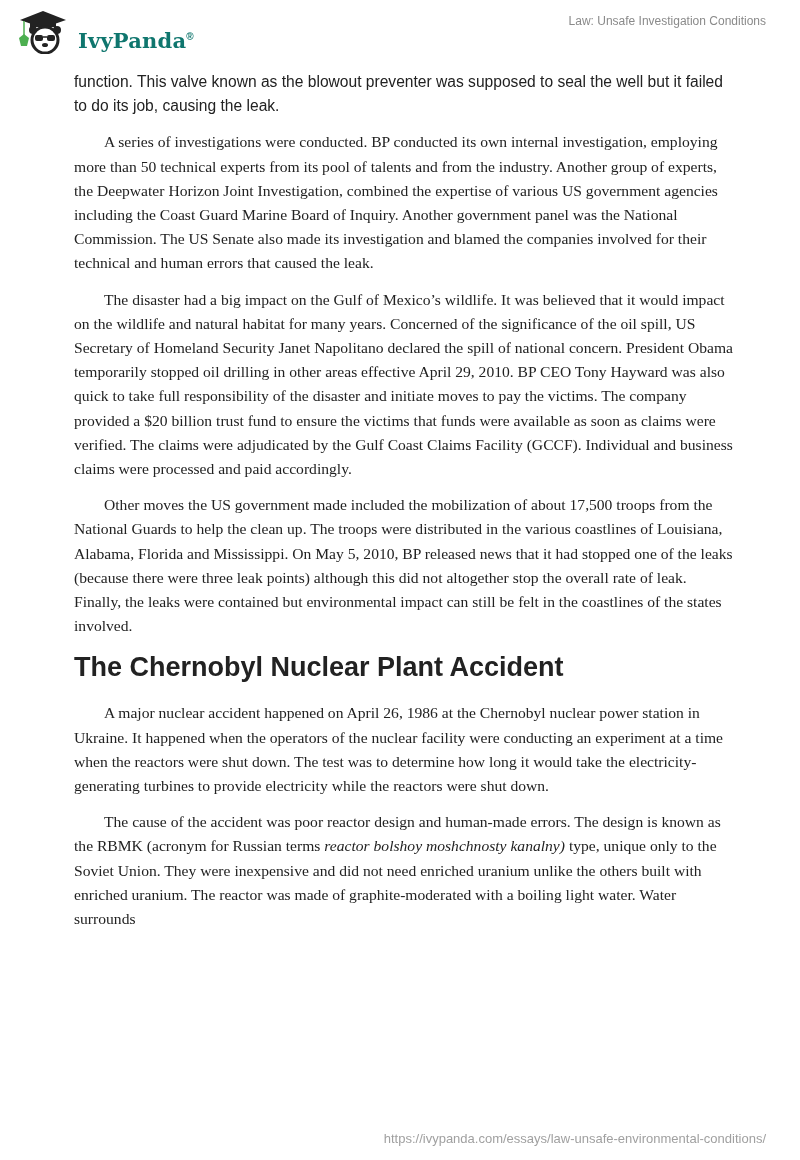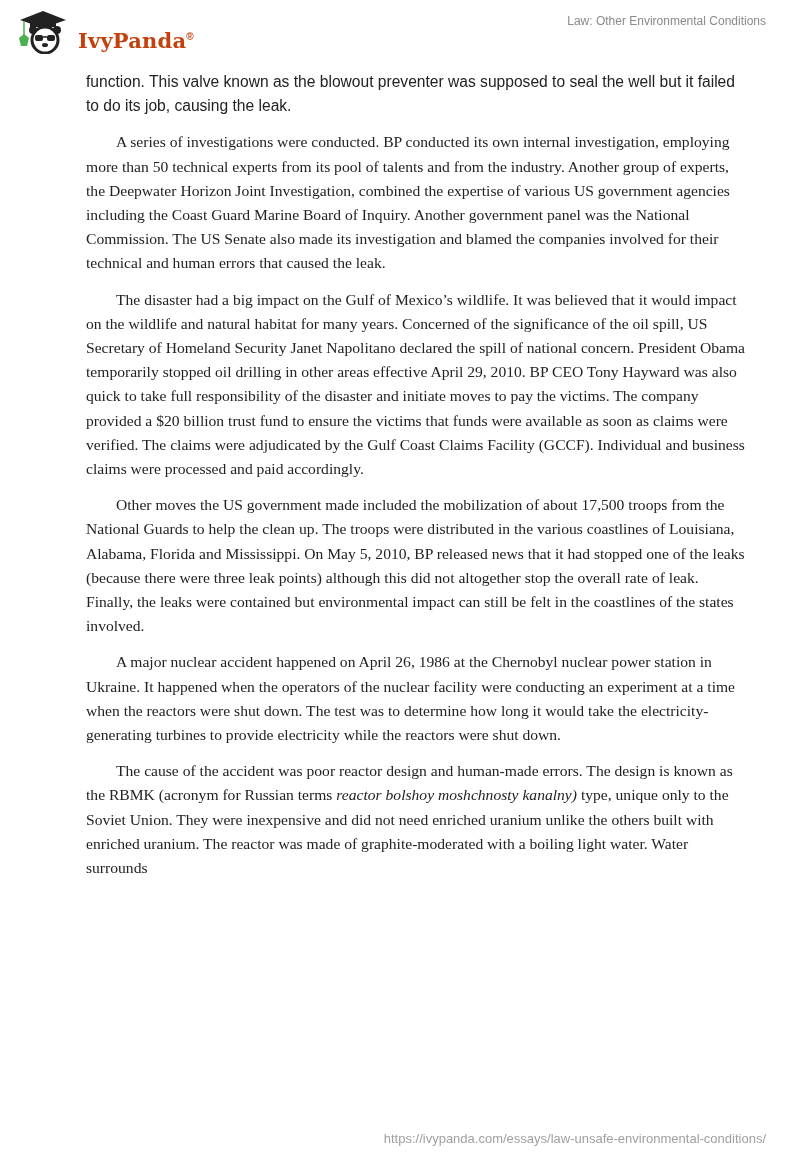--- a/index.html
+++ b/index.html
@@ -1,23 +1,23 @@
 <!DOCTYPE html>
 <html><head>
 <meta charset="utf-8">
 <style>
   html, body { margin: 0; padding: 0; background: #ffffff; }
   body { width: 800px; height: 1160px; position: relative; overflow: hidden;
          font-family: "Liberation Sans", sans-serif; color: #222222; }
   .header { position: absolute; left: 0; top: 0; width: 800px; height: 60px; }
   .logo { position: absolute; left: 16px; top: 8px; display: flex; align-items: center; }
-  .logo-text { font-family: "DejaVu Serif", serif; font-weight: bold; font-size: 21px; color: #c2410c; margin-left: 8px; letter-spacing: 0.2px; margin-top: 18px; }
+  .logo-text { font-family: "DejaVu Serif", serif; font-weight: bold; font-size: 21px; color: #0f766e; margin-left: 8px; letter-spacing: 0.2px; margin-top: 18px; }
   .logo-text sup { font-size: 10px; font-family: "Liberation Sans", sans-serif; }
   .doc-title { position: absolute; right: 34px; top: 14px; font-size: 12px; color: #8a8a8a; }
-  .content { position: absolute; left: 86px; top: 70px; width: 660px; }
+  .content { position: absolute; left: 74px; top: 70px; width: 660px; }
   p { margin: 0 0 12px 0; font-size: 15.6px; line-height: 24.2px; color: #222; }
   p.indent { text-indent: 30px; font-family: Liberation Serif, serif; }
   h2 { margin: 11px 0 17px 0; font-size: 27px; line-height: 34px; font-weight: bold; color: #222; }
   .footer-url { position: absolute; right: 34px; top: 1131px; font-size: 13px; color: #a0a0a0; }
 </style>
 </head>
 <body>
 
 <div class="header">
   <div class="logo">
@@ -33,25 +33,26 @@
       <circle cx="17" cy="22" r="4" fill="#222"></circle>
       <circle cx="41" cy="22" r="4" fill="#222"></circle>
 
       <rect x="19" y="27" width="8" height="6" rx="2" fill="#222"></rect>
       <rect x="31" y="27" width="8" height="6" rx="2" fill="#222"></rect>
       <line x1="27" y1="29" x2="31" y2="29" stroke="#222" stroke-width="1.5"></line>
       <ellipse cx="29" cy="37" rx="3" ry="2" fill="#222"></ellipse>
     </svg>
     <span class="logo-text"><span>IvyPanda</span><sup>®</sup></span>
   </div>
-  <div class="doc-title">Law: Other Environmental Conditions</div>
+  <div class="doc-title">Law: Unsafe Investigation Conditions</div>
 </div>
 
 <div class="content">
   <p>function. This valve known as the blowout preventer was supposed to seal the well but it failed to do its job, causing the leak.</p>
   <p class="indent">A series of investigations were conducted. BP conducted its own internal investigation, employing more than 50 technical experts from its pool of talents and from the industry. Another group of experts, the Deepwater Horizon Joint Investigation, combined the expertise of various US government agencies including the Coast Guard Marine Board of Inquiry. Another government panel was the National Commission. The US Senate also made its investigation and blamed the companies involved for their technical and human errors that caused the leak.</p>
   <p class="indent">The disaster had a big impact on the Gulf of Mexico’s wildlife. It was believed that it would impact on the wildlife and natural habitat for many years. Concerned of the significance of the oil spill, US Secretary of Homeland Security Janet Napolitano declared the spill of national concern. President Obama temporarily stopped oil drilling in other areas effective April 29, 2010. BP CEO Tony Hayward was also quick to take full responsibility of the disaster and initiate moves to pay the victims. The company provided a $20 billion trust fund to ensure the victims that funds were available as soon as claims were verified. The claims were adjudicated by the Gulf Coast Claims Facility (GCCF). Individual and business claims were processed and paid accordingly.</p>
   <p class="indent">Other moves the US government made included the mobilization of about 17,500 troops from the National Guards to help the clean up. The troops were distributed in the various coastlines of Louisiana, Alabama, Florida and Mississippi. On May 5, 2010, BP released news that it had stopped one of the leaks (because there were three leak points) although this did not altogether stop the overall rate of leak. Finally, the leaks were contained but environmental impact can still be felt in the coastlines of the states involved.</p>
+  <h2>The Chernobyl Nuclear Plant Accident</h2>
   <p class="indent">A major nuclear accident happened on April 26, 1986 at the Chernobyl nuclear power station in Ukraine. It happened when the operators of the nuclear facility were conducting an experiment at a time when the reactors were shut down. The test was to determine how long it would take the electricity-generating turbines to provide electricity while the reactors were shut down.</p>
   <p class="indent"><span>The cause of the accident was poor reactor design and human-made errors. The design is known as the RBMK (acronym for Russian terms </span><em>reactor bolshoy moshchnosty kanalny)</em><span> type, unique only to the Soviet Union. They were inexpensive and did not need enriched uranium unlike the others built with enriched uranium. The reactor was made of graphite-moderated with a boiling light water. Water surrounds</span></p>
 </div>
 
 <div class="footer-url">https://ivypanda.com/essays/law-unsafe-environmental-conditions/</div>
 
 </body></html>

